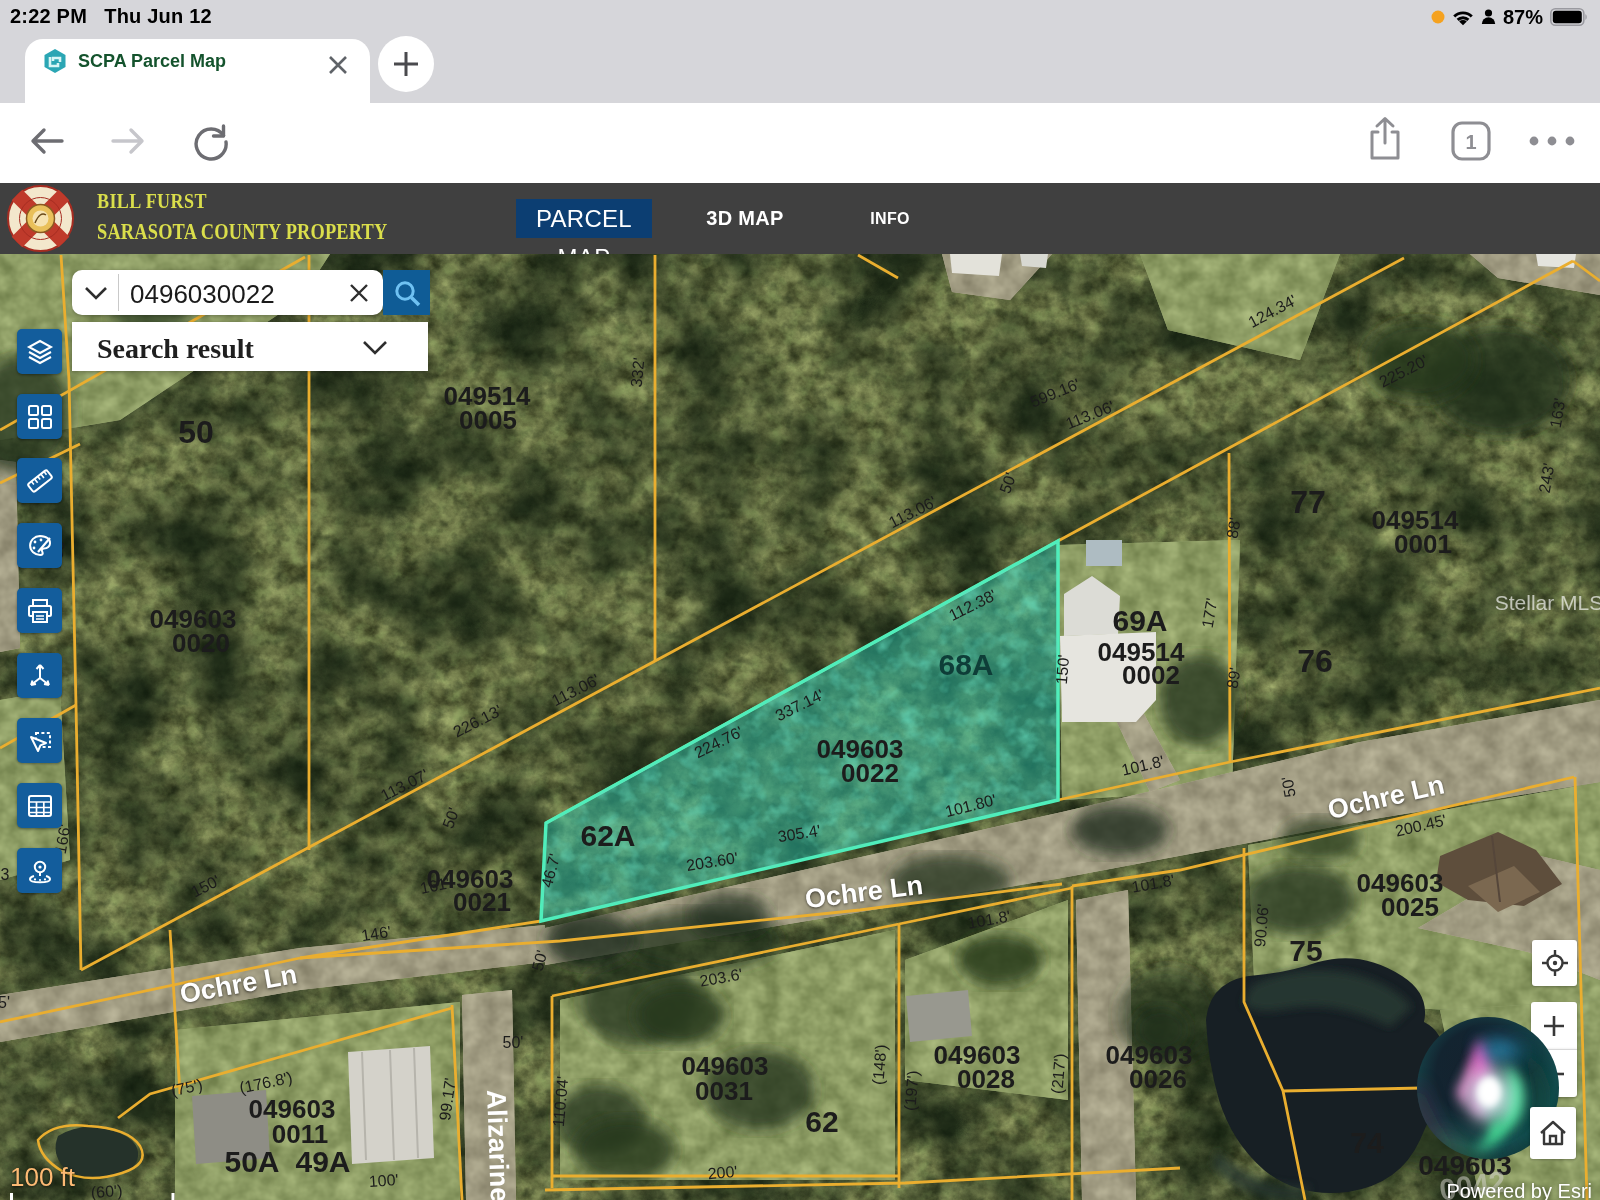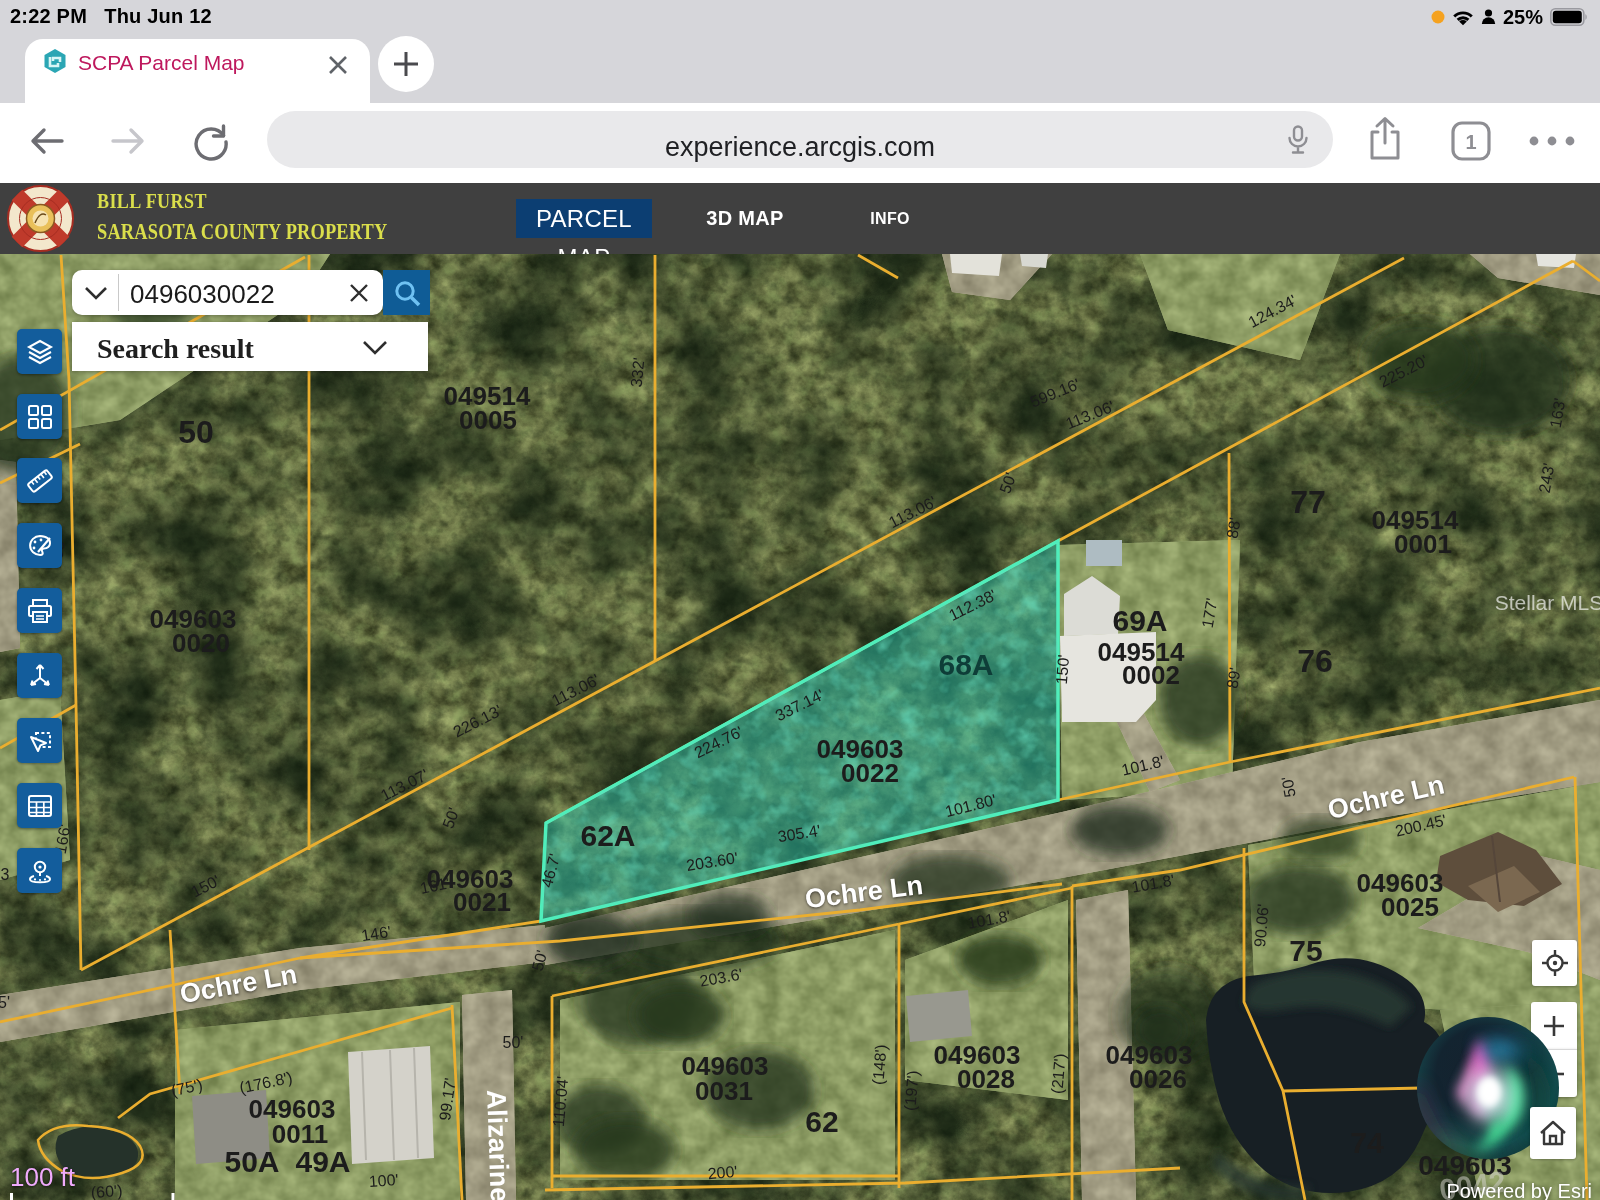--- a/index.html
+++ b/index.html
@@ -7,21 +7,21 @@
   #page{position:relative;width:1600px;height:1200px;background:#fff;overflow:hidden;}
   .abs{position:absolute;}
   
   #statusbar{left:0;top:0;width:1600px;height:33px;background:#d6d6da;}
   #stat-left{left:10px;top:5px;font-size:20px;font-weight:700;color:#000;letter-spacing:0.2px;text-align:right;}
   #stat-right{right:12px;top:4px;height:26px;display:flex;align-items:center;gap:7px;}
   #stat-pct{font-size:20px;font-weight:600;color:#000;}
   
   #tabbar{left:0;top:33px;width:1600px;height:70px;background:#d6d6da;}
   #tab{left:25px;top:6px;width:345px;height:64px;background:#fff;border-radius:18px 18px 0 0;}
-  #tabtitle{left:78px;top:18px;font-size:21px;font-weight:400;color:#be185d;}
+  #tabtitle{left:78px;top:18px;font-size:18px;font-weight:700;color:#14532d;}
   #plusbtn{left:378px;top:3px;width:56px;height:56px;border-radius:50%;background:#fff;}
   
   #urlbar{left:0;top:103px;width:1600px;height:80px;background:#fff;}
   #urlpill{left:267px;top:8px;width:1066px;height:57px;border-radius:29px;background:#e9e9eb;}
   #urltext{left:0;top:21px;width:1066px;text-align:center;font-size:27px;color:#202124;}
   
   #appheader{left:0;top:183px;width:1600px;height:71px;background:#404040;}
   #hdr-name{left:97px;top:5px;font-family:"Liberation Serif",serif;font-weight:700;
      font-size:22px;color:#dade4b;letter-spacing:0.5px;transform:scaleX(0.82);transform-origin:left top;}
   #hdr-sub{left:97px;top:36px;font-family:"Liberation Serif",serif;font-weight:700;
@@ -61,21 +61,21 @@
       </svg>
     <svg width="22" height="17" viewBox="0 0 22 17">
         <path d="M11 16.2 L7.2 12.4 a5.6 5.6 0 0 1 7.6 0 Z" fill="#000"></path>
         <path d="M4.6 9.8 a9.2 9.2 0 0 1 12.8 0 l-2.1 2.1 a6.2 6.2 0 0 0 -8.6 0 Z" fill="#000"></path>
         <path d="M1.2 6.4 a14 14 0 0 1 19.6 0 l-2.1 2.1 a11 11 0 0 0 -15.4 0 Z" fill="#000"></path>
       </svg>
     <svg width="15" height="16" viewBox="0 0 15 16">
         <circle cx="7.5" cy="4" r="3.6" fill="#000"></circle>
         <path d="M0.8 15 a6.7 6.7 0 0 1 13.4 0 Z" fill="#000"></path>
       </svg>
-    <span id="stat-pct">25%</span>
+    <span id="stat-pct">87%</span>
     <svg width="38" height="18" viewBox="0 0 38 18">
         <rect x="0.8" y="0.8" width="33" height="16.4" rx="4.5" fill="none" stroke="#9a9aa0" stroke-width="1.6"></rect>
         <rect x="2.8" y="2.8" width="29" height="12.4" rx="3" fill="#000"></rect>
         <path d="M35.4 6 a4 4 0 0 1 0 6 Z" fill="#9a9aa0"></path>
       </svg>
   </div>
 
   <div id="tabbar" class="abs">
 
     <div id="tab" class="abs"></div>
@@ -106,29 +106,20 @@
 
     <svg class="abs" style="left:110px;top:22px" width="37" height="32" viewBox="0 0 37 32">
         <path d="M3 16 L32 16 M21 5 L32 16 L21 27" stroke="#c6c6cb" stroke-width="3.4" fill="none" stroke-linecap="round" stroke-linejoin="round"></path>
       </svg>
 
     <svg class="abs" style="left:192px;top:20px" width="38" height="38" viewBox="0 0 38 38">
         <path d="M31.5 12.5 A15 15 0 1 0 34 19" stroke="#6d6d72" stroke-width="3.4" fill="none" stroke-linecap="round"></path>
         <path d="M31.5 3 L31.5 13 L21.5 13" stroke="#6d6d72" stroke-width="3.4" fill="none" stroke-linecap="round" stroke-linejoin="round"></path>
       </svg>
 
-    <div id="urlpill" class="abs">
-
-      <div id="urltext" class="abs">experience.arcgis.com</div>
-
-      <svg class="abs" style="right:24px;top:14px" width="22" height="30" viewBox="0 0 22 30">
-          <rect x="7" y="1.5" width="8" height="14" rx="4" fill="none" stroke="#8e8e93" stroke-width="2.4"></rect>
-          <path d="M2.5 13 a8.5 8.5 0 0 0 17 0 M11 21.5 L11 27 M6 27.5 L16 27.5" stroke="#8e8e93" stroke-width="2.4" fill="none" stroke-linecap="round"></path>
-        </svg>
-    </div>
 
     <svg class="abs" style="left:1367px;top:13px" width="36" height="46" viewBox="0 0 36 46">
         <path d="M18 3 L18 27 M10 10 L18 2.5 L26 10" stroke="#8e8e93" stroke-width="3" fill="none" stroke-linecap="round" stroke-linejoin="round"></path>
         <path d="M11 16 L5 16 L5 42 L31 42 L31 16 L25 16" stroke="#8e8e93" stroke-width="3" fill="none" stroke-linecap="round" stroke-linejoin="round"></path>
       </svg>
 
     <svg class="abs" style="left:1450px;top:17px" width="42" height="42" viewBox="0 0 42 42">
         <rect x="3" y="3" width="36" height="36" rx="9" fill="none" stroke="#8e8e93" stroke-width="3.2"></rect>
         <text x="21" y="28.5" font-size="20" font-weight="600" fill="#8e8e93" text-anchor="middle" font-family="Liberation Sans, sans-serif">1</text>
       </svg>
@@ -772,21 +763,21 @@
   </svg>
 
   <div class="mapbtn abs" style="left:1530px;top:853px;width:46px;height:52px;border-radius:3px">
     <svg width="32" height="32" viewBox="0 0 32 32">
           <path d="M4 16 L16 5 L28 16 M7 13.5 L7 27 L25 27 L25 13.5" fill="none" stroke="#383838" stroke-width="2.4" stroke-linejoin="round"></path>
           <path d="M13 27 L13 19 L19 19 L19 27" fill="none" stroke="#383838" stroke-width="2.4"></path>
         </svg>
   </div>
 
   <div id="scalebar" class="abs">
-    <div style="font-size:26px;color:#f0abfc;text-shadow:0 1px 3px rgba(0,0,0,0.7)">100 ft</div>
+    <div style="font-size:26px;color:#fdba74;text-shadow:0 1px 3px rgba(0,0,0,0.7)">100 ft</div>
     <svg width="165" height="12" style="margin-top:0px;display:block">
           <path d="M1.5 0 L1.5 10.5 L163 10.5 L163 0" fill="none" stroke="#fff" stroke-width="3"></path>
         </svg>
   </div>
 
   <div id="poweredby" class="abs">Powered by Esri</div>
   </div>
 </div>
 
 </body></html>

